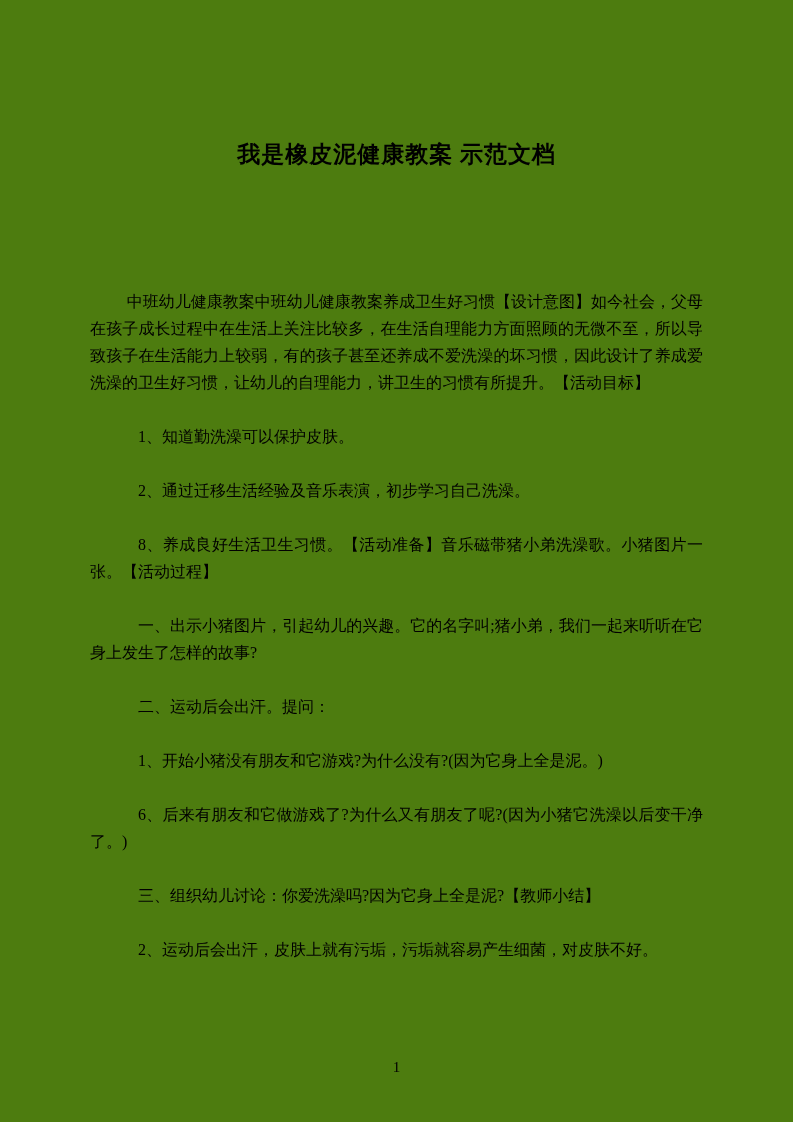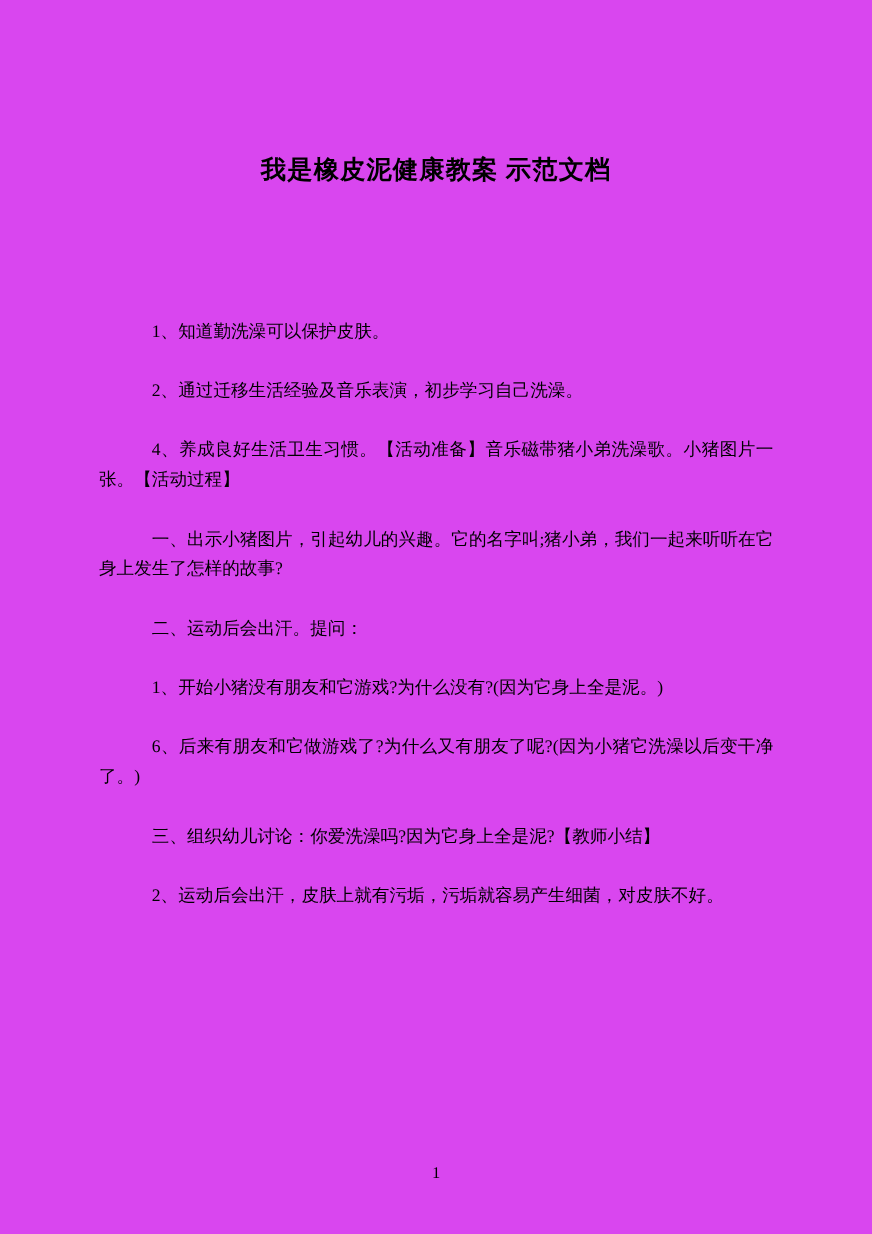--- a/index.html
+++ b/index.html
@@ -7,21 +7,21 @@
   body {
     width: 793px;
     height: 1122px;
     position: relative;
     font-family: "Liberation Serif", "DejaVu Serif", serif;
     color: #000000;
   }
   .page {
     width: 793px;
     height: 1122px;
-    background: #d946ef;
+    background: #4d7c0f;
     position: relative;
     padding: 140px 90px 0 90px;
     overflow: hidden;
   }
   .doc-title {
     text-align: center;
     font-size: 23px;
     font-weight: bold;
     line-height: 30px;
     letter-spacing: 1px;
@@ -49,26 +49,27 @@
   }
 </style>
 </head>
 <body>
 
 <div class="page">
 
   <h1 class="doc-title">我是橡皮泥健康教案 示范文档</h1>
 
   <div class="doc-body">
+    <p class="para indent-2">中班幼儿健康教案中班幼儿健康教案养成卫生好习惯【设计意图】如今社会，父母在孩子成长过程中在生活上关注比较多，在生活自理能力方面照顾的无微不至，所以导致孩子在生活能力上较弱，有的孩子甚至还养成不爱洗澡的坏习惯，因此设计了养成爱洗澡的卫生好习惯，让幼儿的自理能力，讲卫生的习惯有所提升。【活动目标】</p>
 
     <p class="para indent-3">1、知道勤洗澡可以保护皮肤。</p>
 
     <p class="para indent-3">2、通过迁移生活经验及音乐表演，初步学习自己洗澡。</p>
 
-    <p class="para indent-3">4、养成良好生活卫生习惯。【活动准备】音乐磁带猪小弟洗澡歌。小猪图片一张。【活动过程】</p>
+    <p class="para indent-3">8、养成良好生活卫生习惯。【活动准备】音乐磁带猪小弟洗澡歌。小猪图片一张。【活动过程】</p>
 
     <p class="para indent-3">一、出示小猪图片，引起幼儿的兴趣。它的名字叫;猪小弟，我们一起来听听在它身上发生了怎样的故事?</p>
 
     <p class="para indent-3">二、运动后会出汗。提问：</p>
 
     <p class="para indent-3">1、开始小猪没有朋友和它游戏?为什么没有?(因为它身上全是泥。)</p>
 
     <p class="para indent-3">6、后来有朋友和它做游戏了?为什么又有朋友了呢?(因为小猪它洗澡以后变干净了。)</p>
 
     <p class="para indent-3">三、组织幼儿讨论：你爱洗澡吗?因为它身上全是泥?【教师小结】</p>

